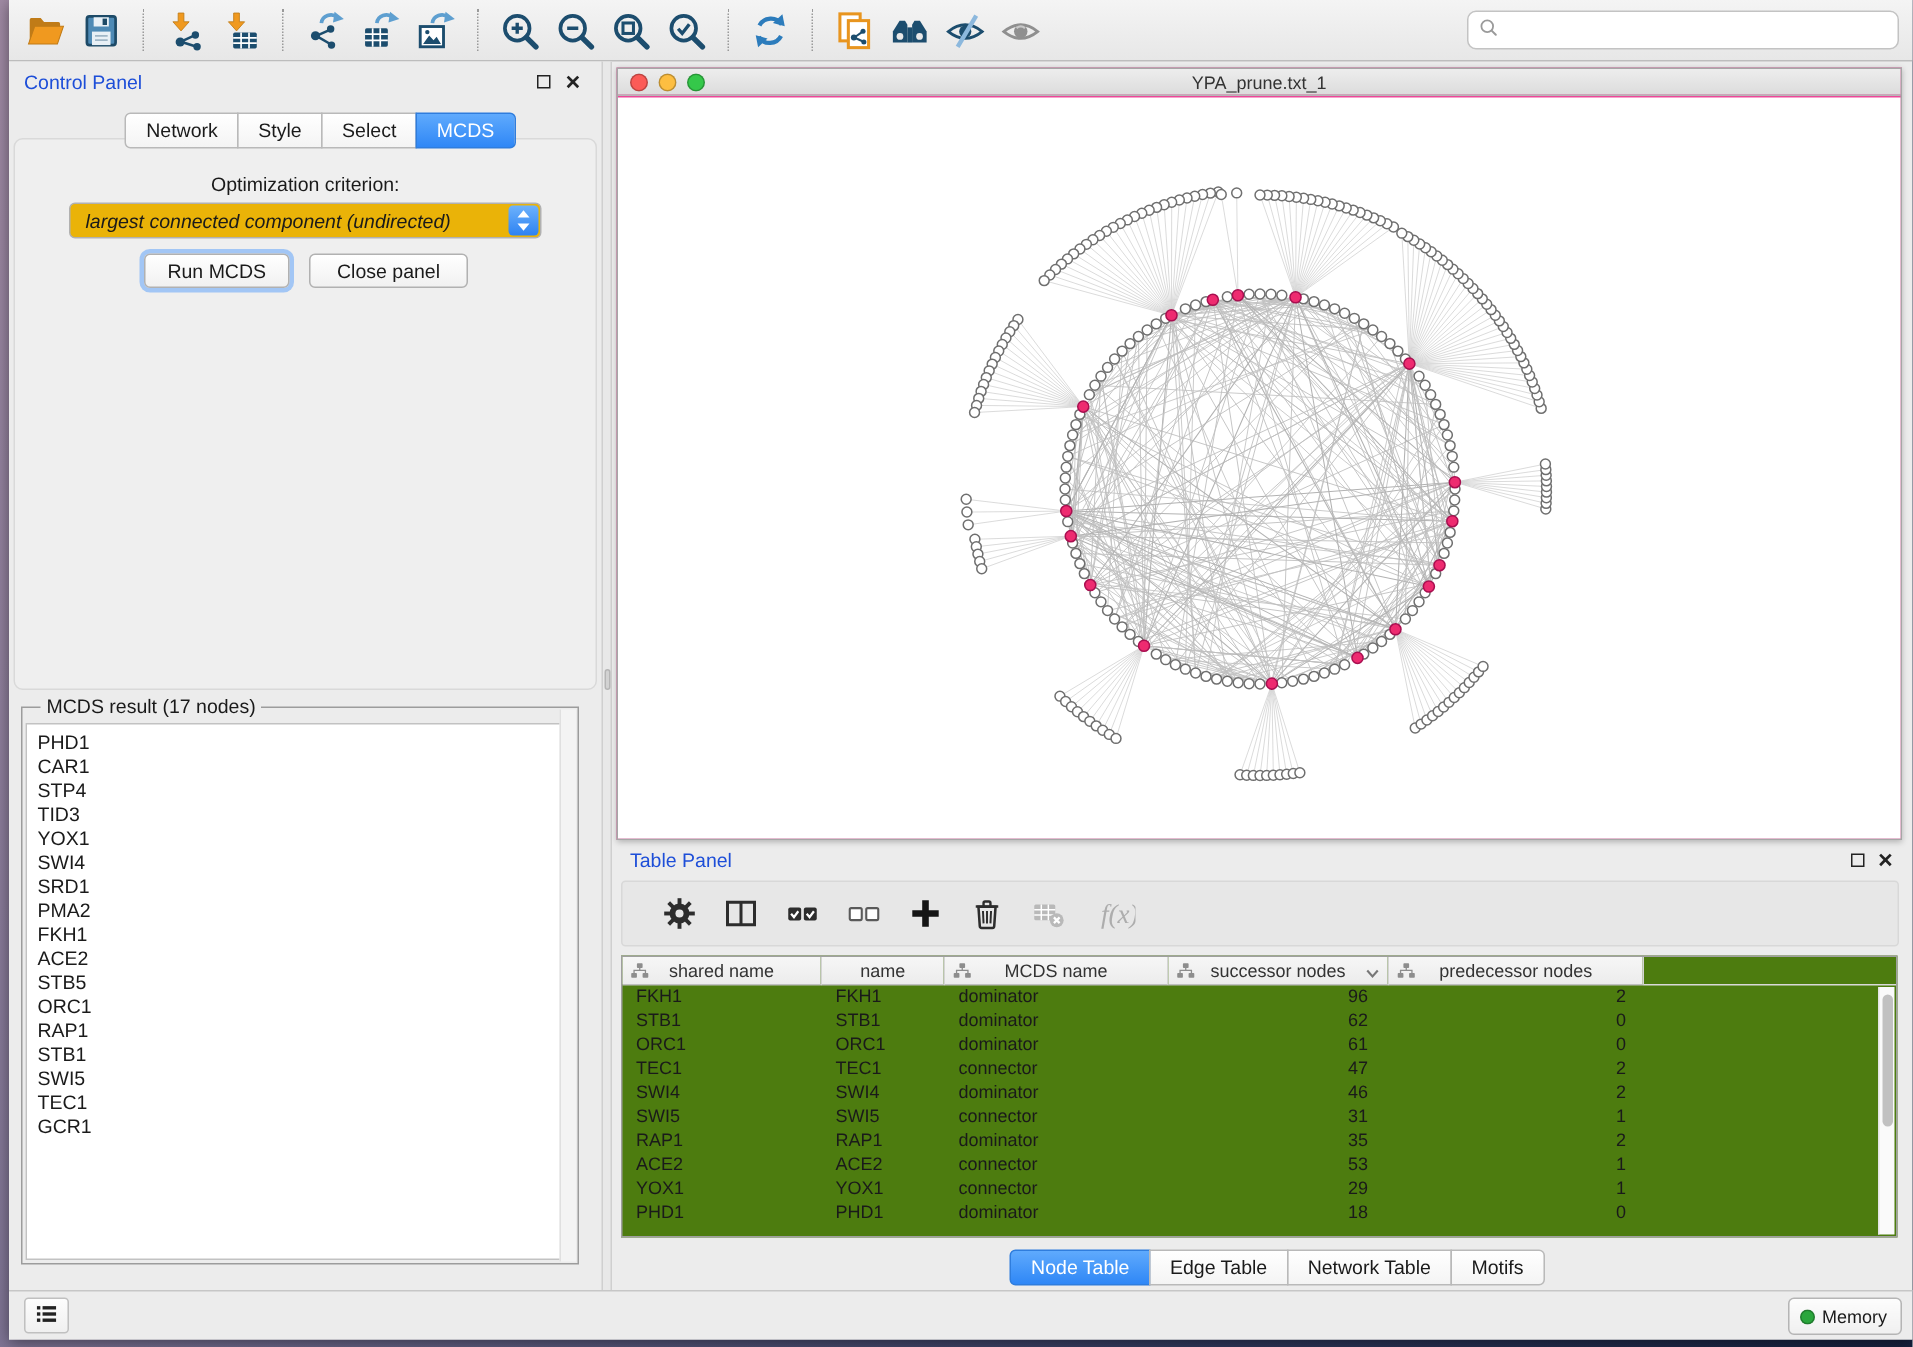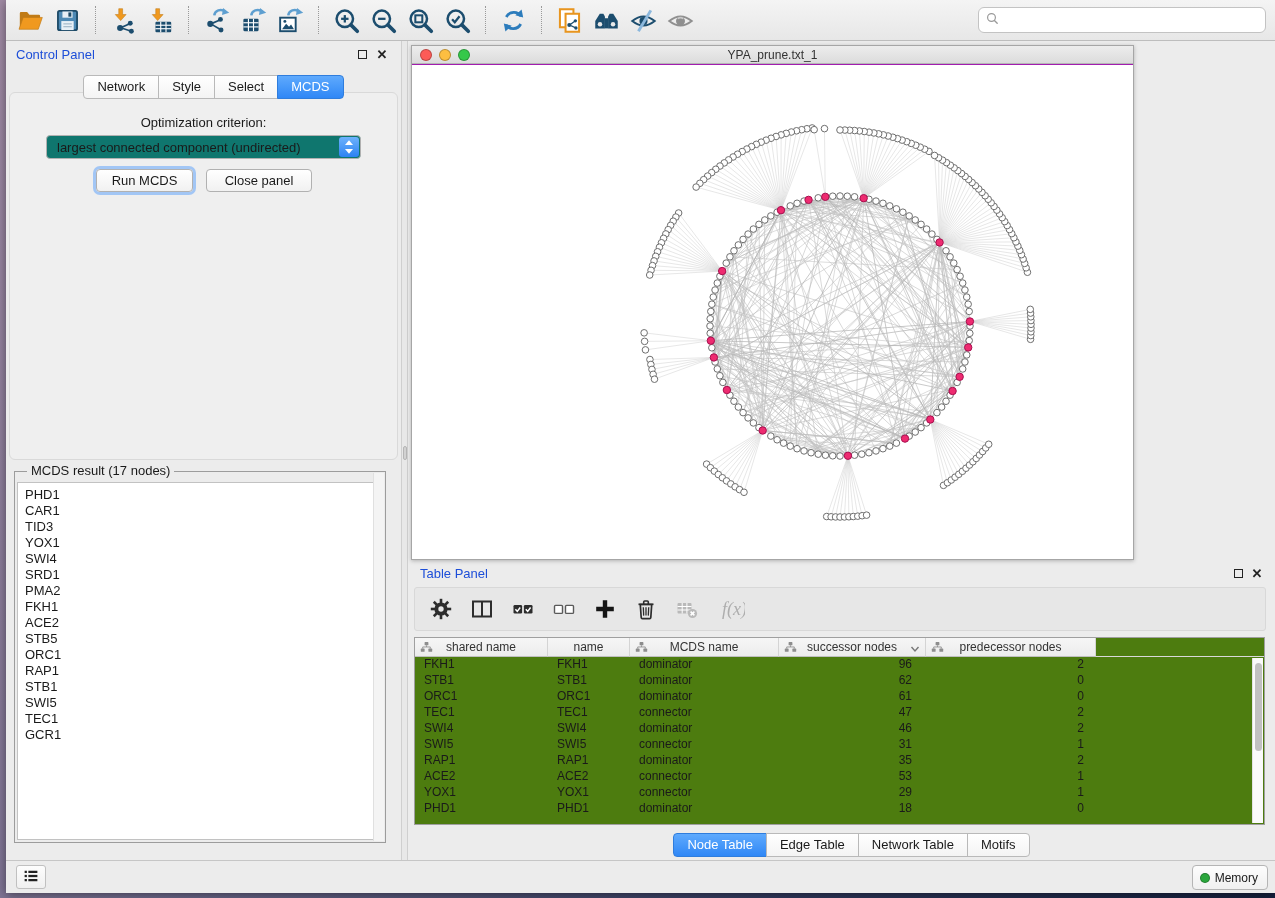--- a/index.html
+++ b/index.html
@@ -33,22 +33,22 @@
 
   .cp-tabs { position:absolute; top:34px; left:0; width:100%; text-align:center; z-index:3; }
   .tab-btn { display:inline-block; vertical-align:top; font-size:13px; padding:3px 13px 4px; background:linear-gradient(#ffffff,#f4f4f4);
     border:1px solid #b9b9b9; margin-left:-1px; color:#1a1a1a; }
   .tab-btn.first { border-radius:4px 0 0 4px;margin-left:20px; } .tab-btn.last { border-radius:0 4px 4px 0; }
   .tab-btn.active { background:linear-gradient(#5faafd,#2f87f6); border-color:#2f7ddd; color:#fff; }
 
   .cp-content { position:absolute; left:3px; top:51px; width:389px; height:368px; background:#efefef;
     border:1px solid #d9d9d9; border-radius:6px; }
   .opt-label { position:absolute; top:22px; width:100%; text-align:center; font-size:13px; }
-  .mac-select { position:absolute; left:36px; top:42px; width:315px; height:24px; background:#0f766e;
-    border:1px solid #b1b1b1; border-radius:4px; }
+  .mac-select { position:absolute; left:36px; top:42px; width:315px; height:24px; background:#eab308;
+    border:1px solid #b1b1b1; border-radius:4px;font-style:italic; }
   .mac-select .val { position:absolute; left:10px; top:4px; font-size:13px; white-space:nowrap; }
   .mac-select .stepper { position:absolute; right:1px; top:1px; width:20px; height:20px; border-radius:3px;
     background:linear-gradient(#6db2fc,#2d82f2); }
   .stepper svg { width:20px; height:20px; }
   .btn-mac { position:absolute; top:76px; height:23px; background:linear-gradient(#ffffff,#f1f1f1);
     border:1px solid #b1b1b1; border-radius:4px; font-size:13px; text-align:center; line-height:21px; }
   .btn-run { left:86px; width:97px; box-shadow:0 0 0 3px rgba(110,170,248,.6); }
   .btn-closep { left:196px; width:106px; }
 
   .group-box { position:absolute; left:8px; top:430px; width:372px; height:372px; border:1px solid #9c9c9c; background:#ececec; }
@@ -57,32 +57,32 @@
     font-size:13px; line-height:16px; padding:4px 0 0 7px; overflow:hidden; }
   .mcds-scroll { position:absolute; right:1px; top:1px; bottom:1px; width:11px; background:#f4f4f4; border-left:1px solid #e0e0e0; }
 
   
   .vsplit { position:absolute; left:395px; top:41px; width:7px; height:819px; background:#e8e8e8;
     border-left:1px solid #cfcfcf; border-right:1px solid #cfcfcf; }
   .vsplit .grip { position:absolute; left:1px; top:405px; width:4px; height:14px; background:#d2d2d2; border:1px solid #b5b5b5; border-radius:3px; }
 
   
   .rightcol { position:absolute; left:402px; top:41px; width:867px; height:819px; }
-  .net-window { position:absolute; left:3px; top:4px; width:723px; height:515px; background:#a21caf;
+  .net-window { position:absolute; left:3px; top:4px; width:857px; height:515px; background:#ec4899;
     border:1px solid #a6a6a6; box-shadow:0 1px 4px rgba(0,0,0,.25); }
   .net-titlebar { position:relative; height:18px; background:linear-gradient(#ededed,#dcdcdc); border-bottom:1px solid #b6b6b6; }
   .lights { position:absolute; left:8px; top:3px; display:flex; gap:7px; }
   .light { width:12px; height:12px; border-radius:50%; border:1px solid rgba(0,0,0,.25); }
   .net-title { position:absolute; width:100%; text-align:center; top:2px; font-size:12px; color:#333; }
   .net-canvas { position:absolute; left:0; top:19px; right:0; bottom:0; background:#fff; overflow:hidden; }
 
   
   .tpanel { position:absolute; left:0; top:519px; width:867px; height:300px; }
   .tp-toolbar { position:absolute; left:6px; top:27px; width:852px; height:44px; background:#e7e7e7;
-    border:1px solid #d8d8d8; border-radius:3px; display:flex; align-items:center; padding-left:12px; gap:13px; }
+    border:1px solid #d8d8d8; border-radius:3px; display:flex; align-items:center; padding-left:24px; gap:13px; }
   .tp-ic { width:28px; height:28px; display:flex; align-items:center; justify-content:center; }
   .tp-ic svg { width:24px; height:24px; }
   .tp-ic.wide { width:38px; }
   .tp-table { position:absolute; left:6px; top:77px; width:851px; height:188px; background:#4d7c0f; border:1px solid #9f9f9f; }
   .thead { display:flex; height:19px; }
   .th { position:relative; background:linear-gradient(#f6f6f6,#ececec); border-right:1px solid #d4d4d4; border-bottom:1px solid #bfbfbf;
     font-size:12px; color:#333; display:flex; align-items:center; justify-content:center; }
   .th .hicon { position:absolute; left:5px; top:3px; width:13px; height:13px; }
   .th .hicon svg { width:13px; height:13px; }
   .th .chev { position:absolute; right:5px; top:5px; width:10px; height:10px; }
@@ -292,20 +292,21 @@
             </svg></span>
       </div>
       <div class="btn-mac btn-run">Run MCDS</div>
       <div class="btn-mac btn-closep">Close panel</div>
     </div>
     <div class="group-box">
       <span class="legend">MCDS result (17 nodes)</span>
       <div class="mcds-list" id="mcds-list">
           <div>PHD1</div>
           <div>CAR1</div>
+          <div>STP4</div>
           <div>TID3</div>
           <div>YOX1</div>
           <div>SWI4</div>
           <div>SRD1</div>
           <div>PMA2</div>
           <div>FKH1</div>
           <div>ACE2</div>
           <div>STB5</div>
           <div>ORC1</div>
           <div>RAP1</div>

